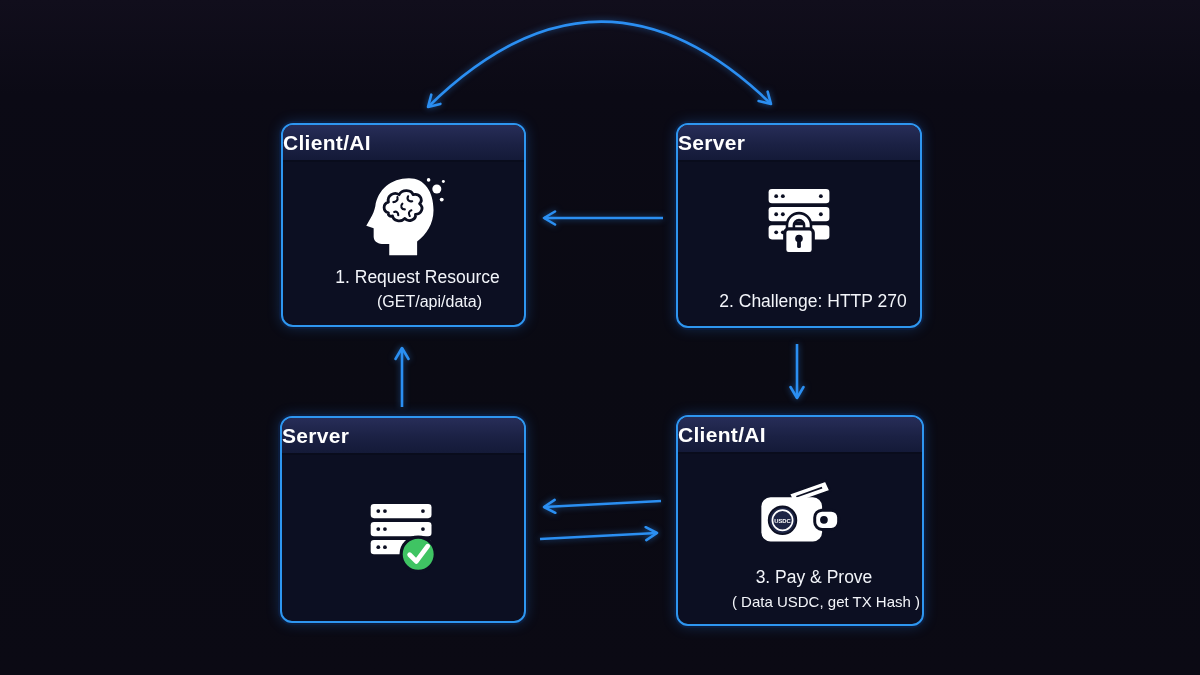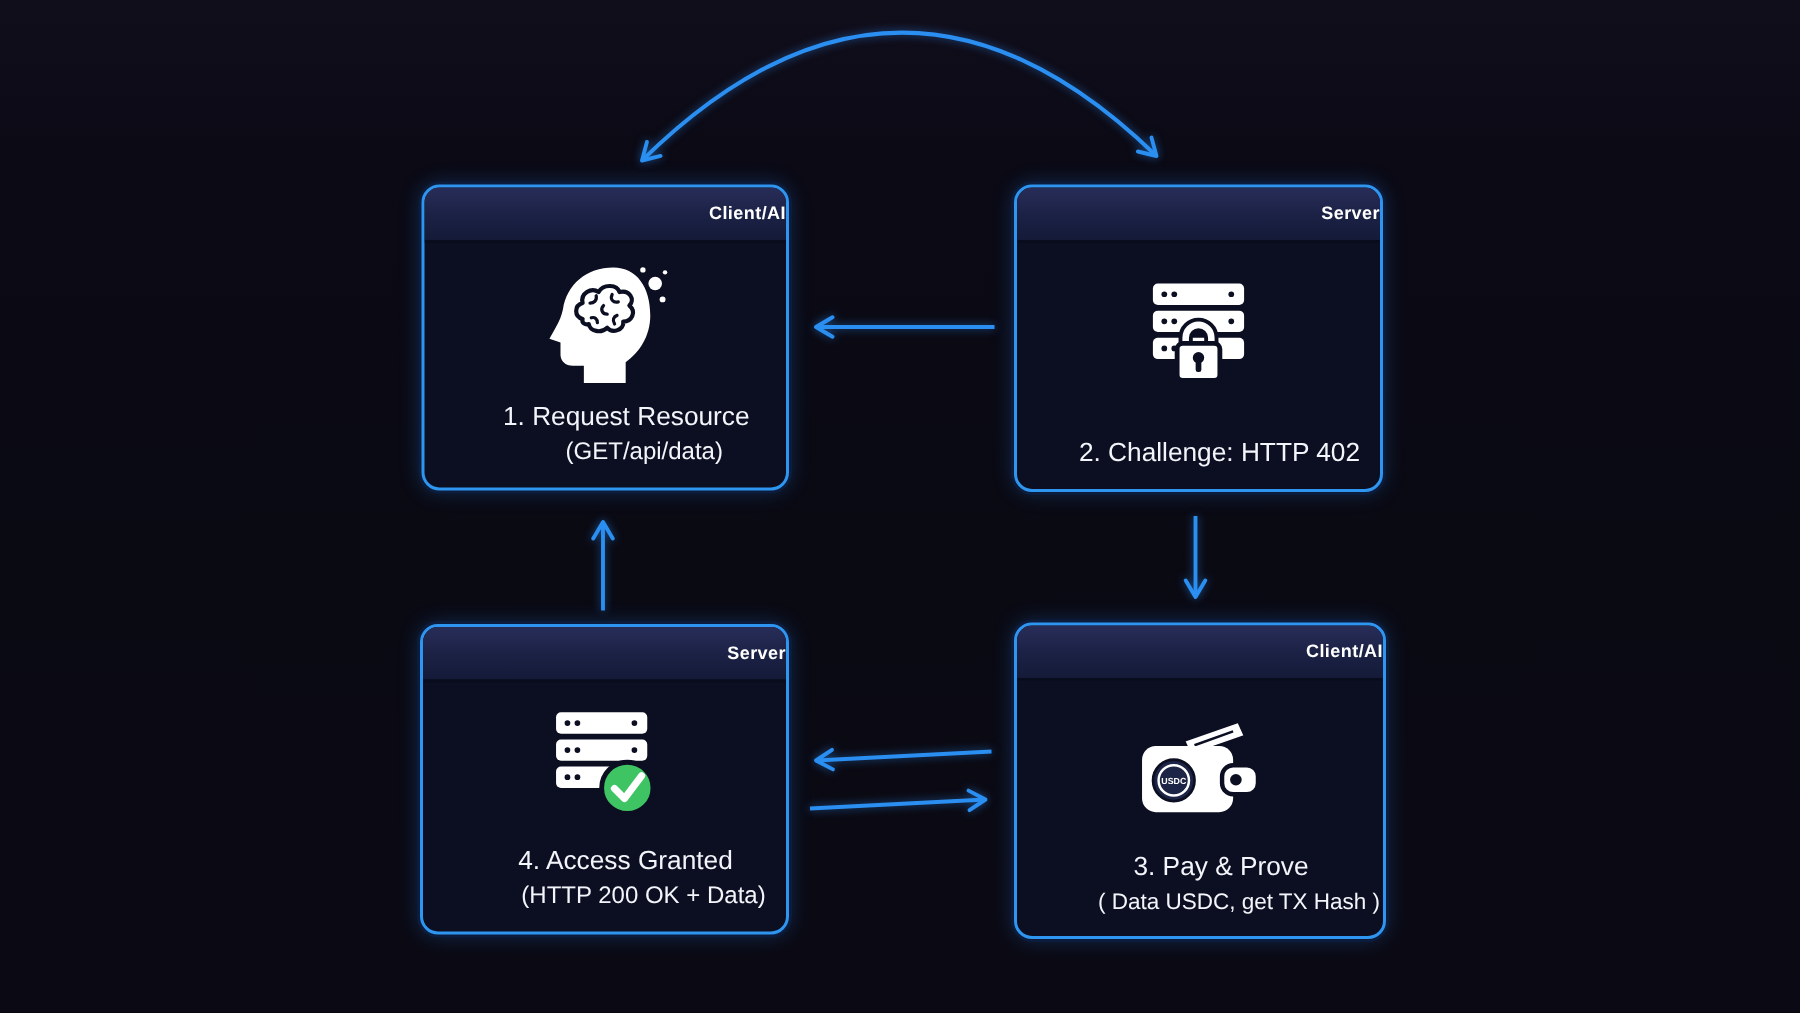--- a/index.html
+++ b/index.html
@@ -18,22 +18,22 @@
     position: absolute;
     display: flex; flex-direction: column;
     border: 2.5px solid #2e96f0;
     border-radius: 12px;
     background: #0c0f22;
     box-shadow: 0 0 0 2px #0c1c3c, 0 0 14px rgba(36, 130, 240, 0.30);
     overflow: hidden;
   }
   .node-header {
     height: 35px; line-height: 35px;
-    text-align: right;
-    font-size: 12px; font-weight: bold;
+    text-align: left;
+    font-size: 21px; font-weight: bold;
     color: #ffffff; letter-spacing: 0.3px;
     background: linear-gradient(180deg, #272d58 0%, #1b2144 55%, #141a38 100%);
     border-bottom: 2px solid #090c1c;
   }
   .node-icon {
     flex: 1;
     display: flex; align-items: center; justify-content: center;
     padding-top: 3px;
   }
   .node-text { text-align: center; color: #f3f5fa; padding-bottom: 14px; margin-left: 28px; }
@@ -99,21 +99,21 @@
             <circle cx="23" cy="47.5" r="2"></circle>
         </g>
         <path d="M 31 45 v -5 a 9 9 0 0 1 18 0 v 5" fill="none" stroke="#0c0f22" stroke-width="10"></path>
         <path d="M 31 45 v -5 a 9 9 0 0 1 18 0 v 5" fill="none" stroke="#ffffff" stroke-width="4.6"></path>
         <rect x="25" y="44" width="30" height="26" rx="4" fill="#ffffff" stroke="#0c0f22" stroke-width="3.4"></rect>
         <circle cx="40" cy="54" r="4" fill="#0c0f22"></circle>
         <rect x="38" y="56" width="4" height="8" rx="1.6" fill="#0c0f22"></rect>
       </svg>
     </div>
     <div class="node-text">
-      <div class="line1">2. Challenge: HTTP 402</div>
+      <div class="line1">2. Challenge: HTTP 270</div>
     </div>
   </div>
 
   <div class="node" style="left:280px; top:416px; width:242px; height:203px;">
     <div class="node-header">Server</div>
     <div class="node-icon">
       <svg width="80" height="76" viewBox="0 0 84 80">
         <g fill="#ffffff">
           <rect x="8" y="2" width="64" height="15" rx="3.5"></rect>
           <rect x="8" y="21" width="64" height="15" rx="3.5"></rect>
@@ -126,24 +126,20 @@
           <circle cx="16" cy="28.5" r="2"></circle>
             <circle cx="23" cy="28.5" r="2"></circle>
             <circle cx="63" cy="28.5" r="2"></circle>
           <circle cx="16" cy="47.5" r="2"></circle>
             <circle cx="23" cy="47.5" r="2"></circle>
         </g>
         <circle cx="58" cy="55" r="18" fill="#3fc463" stroke="#0c0f22" stroke-width="3.4"></circle>
         <polyline points="49,55.5 56,62.5 68,46.5" fill="none" stroke="#ffffff" stroke-width="5" stroke-linecap="round" stroke-linejoin="round"></polyline>
       </svg>
     </div>
-    <div class="node-text">
-      <div class="line1">4. Access Granted</div>
-      <div class="line2">(HTTP 200 OK + Data)</div>
-    </div>
   </div>
 
   <div class="node node-br" style="left:676px; top:415px; width:244px; height:207px;">
     <div class="node-header">Client/AI</div>
     <div class="node-icon">
       <svg width="92" height="70" viewBox="0 0 100 76">
         <polygon points="38,18 78,4 83,15 43,29" fill="#ffffff" stroke="#0c0f22" stroke-width="2.4" stroke-linejoin="round"></polygon>
         <path d="M 46 21.5 L 74 11.5" fill="none" stroke="#0c0f22" stroke-width="1.8"></path>
         <rect x="8" y="22" width="66" height="48" rx="10" fill="#ffffff"></rect>
         <rect x="66" y="36" width="26" height="21" rx="8" fill="#ffffff" stroke="#0c0f22" stroke-width="3.2"></rect>

